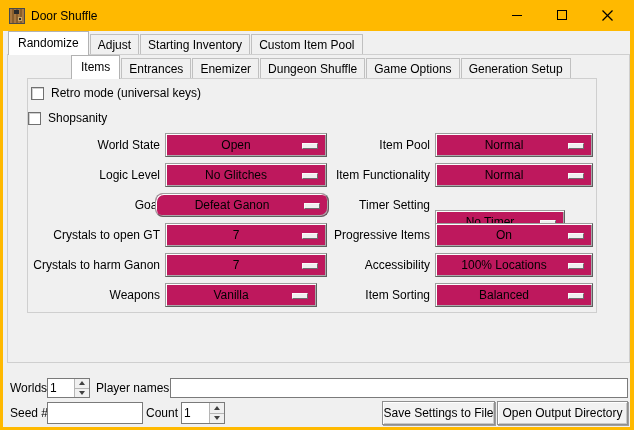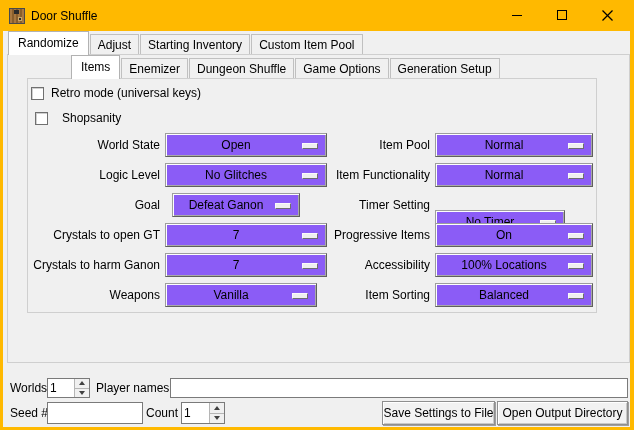--- a/index.html
+++ b/index.html
@@ -39,21 +39,21 @@
     width:13px;height:13px;background:#fff;border:1px solid #707070;box-sizing:border-box;
     box-shadow:inset 1px 1px 0 #cfcfcf;margin-right:7px;flex:0 0 auto;
   }
   .check-label{line-height:15px;}
 
   
   .setting-label{
     position:absolute;height:24px;line-height:24px;text-align:right;white-space:nowrap;
   }
   .menubutton{
-    position:absolute;height:24px;box-sizing:border-box;background:#8b5cf6;
+    position:absolute;height:24px;box-sizing:border-box;background:#be185d;
     border:1px solid;border-color:#9d9d9d #5f5f5f #5f5f5f #9d9d9d;
     box-shadow:inset 1px 1px 0 #fdfdfd,inset -1px -1px 0 #a8a8a8;
     display:flex;align-items:center;justify-content:center;
     padding:0 30px 0 10px;cursor:default;
   }
   .menubutton .mb-text{line-height:22px;white-space:nowrap;}
   .menu-indicator{
     position:absolute;right:8px;top:9px;width:16px;height:6px;background:#efefef;
     border:1px solid;border-color:#fafafa #6e6e6e #6e6e6e #fafafa;box-sizing:border-box;
   }
@@ -128,51 +128,52 @@
     <div class="tab active">Randomize</div>
     <div class="tab">Adjust</div>
     <div class="tab">Starting Inventory</div>
     <div class="tab">Custom Item Pool</div>
   </div>
 
   <div class="pane" style="left:7px;top:54px;width:623px;height:309px;"></div>
 
   <div class="tabrow" style="left:25px;top:58px;height:21px;margin-left:46px;">
     <div class="tab active">Items</div>
+    <div class="tab">Entrances</div>
     <div class="tab">Enemizer</div>
     <div class="tab">Dungeon Shuffle</div>
     <div class="tab">Game Options</div>
     <div class="tab">Generation Setup</div>
   </div>
 
   <div class="pane" style="left:27px;top:78px;width:570px;height:235px;"></div>
 
   <div class="check-row" style="left:31px;top:85px;">
     <div class="checkbox"></div>
     <span class="check-label">Retro mode (universal keys)</span>
   </div>
-  <div class="check-row" style="left:35px;top:110px;gap:7px;">
+  <div class="check-row" style="left:28px;top:110px;">
     <div class="checkbox"></div>
     <span class="check-label">Shopsanity</span>
   </div>
 
   <div class="setting-label" style="left:25px;top:133px;width:135px;">World State</div>
   <div class="menubutton" style="left:165px;top:133px;width:162px;">
     <span class="mb-text">Open</span>
     <span class="menu-indicator"></span>
   </div>
 
   <div class="setting-label" style="left:25px;top:163px;width:135px;">Logic Level</div>
   <div class="menubutton" style="left:165px;top:163px;width:162px;">
     <span class="mb-text">No Glitches</span>
     <span class="menu-indicator"></span>
   </div>
 
   <div class="setting-label" style="left:25px;top:193px;width:135px;">Goal</div>
-  <div class="menubutton" style="left:172px;top:193px;width:128px;">
+  <div class="menubutton" style="left:155px;top:193px;width:174px;border-radius:8px;">
     <span class="mb-text">Defeat Ganon</span>
     <span class="menu-indicator"></span>
   </div>
 
   <div class="setting-label" style="left:25px;top:223px;width:135px;">Crystals to open GT</div>
   <div class="menubutton" style="left:165px;top:223px;width:162px;">
     <span class="mb-text">7</span>
     <span class="menu-indicator"></span>
   </div>
 

